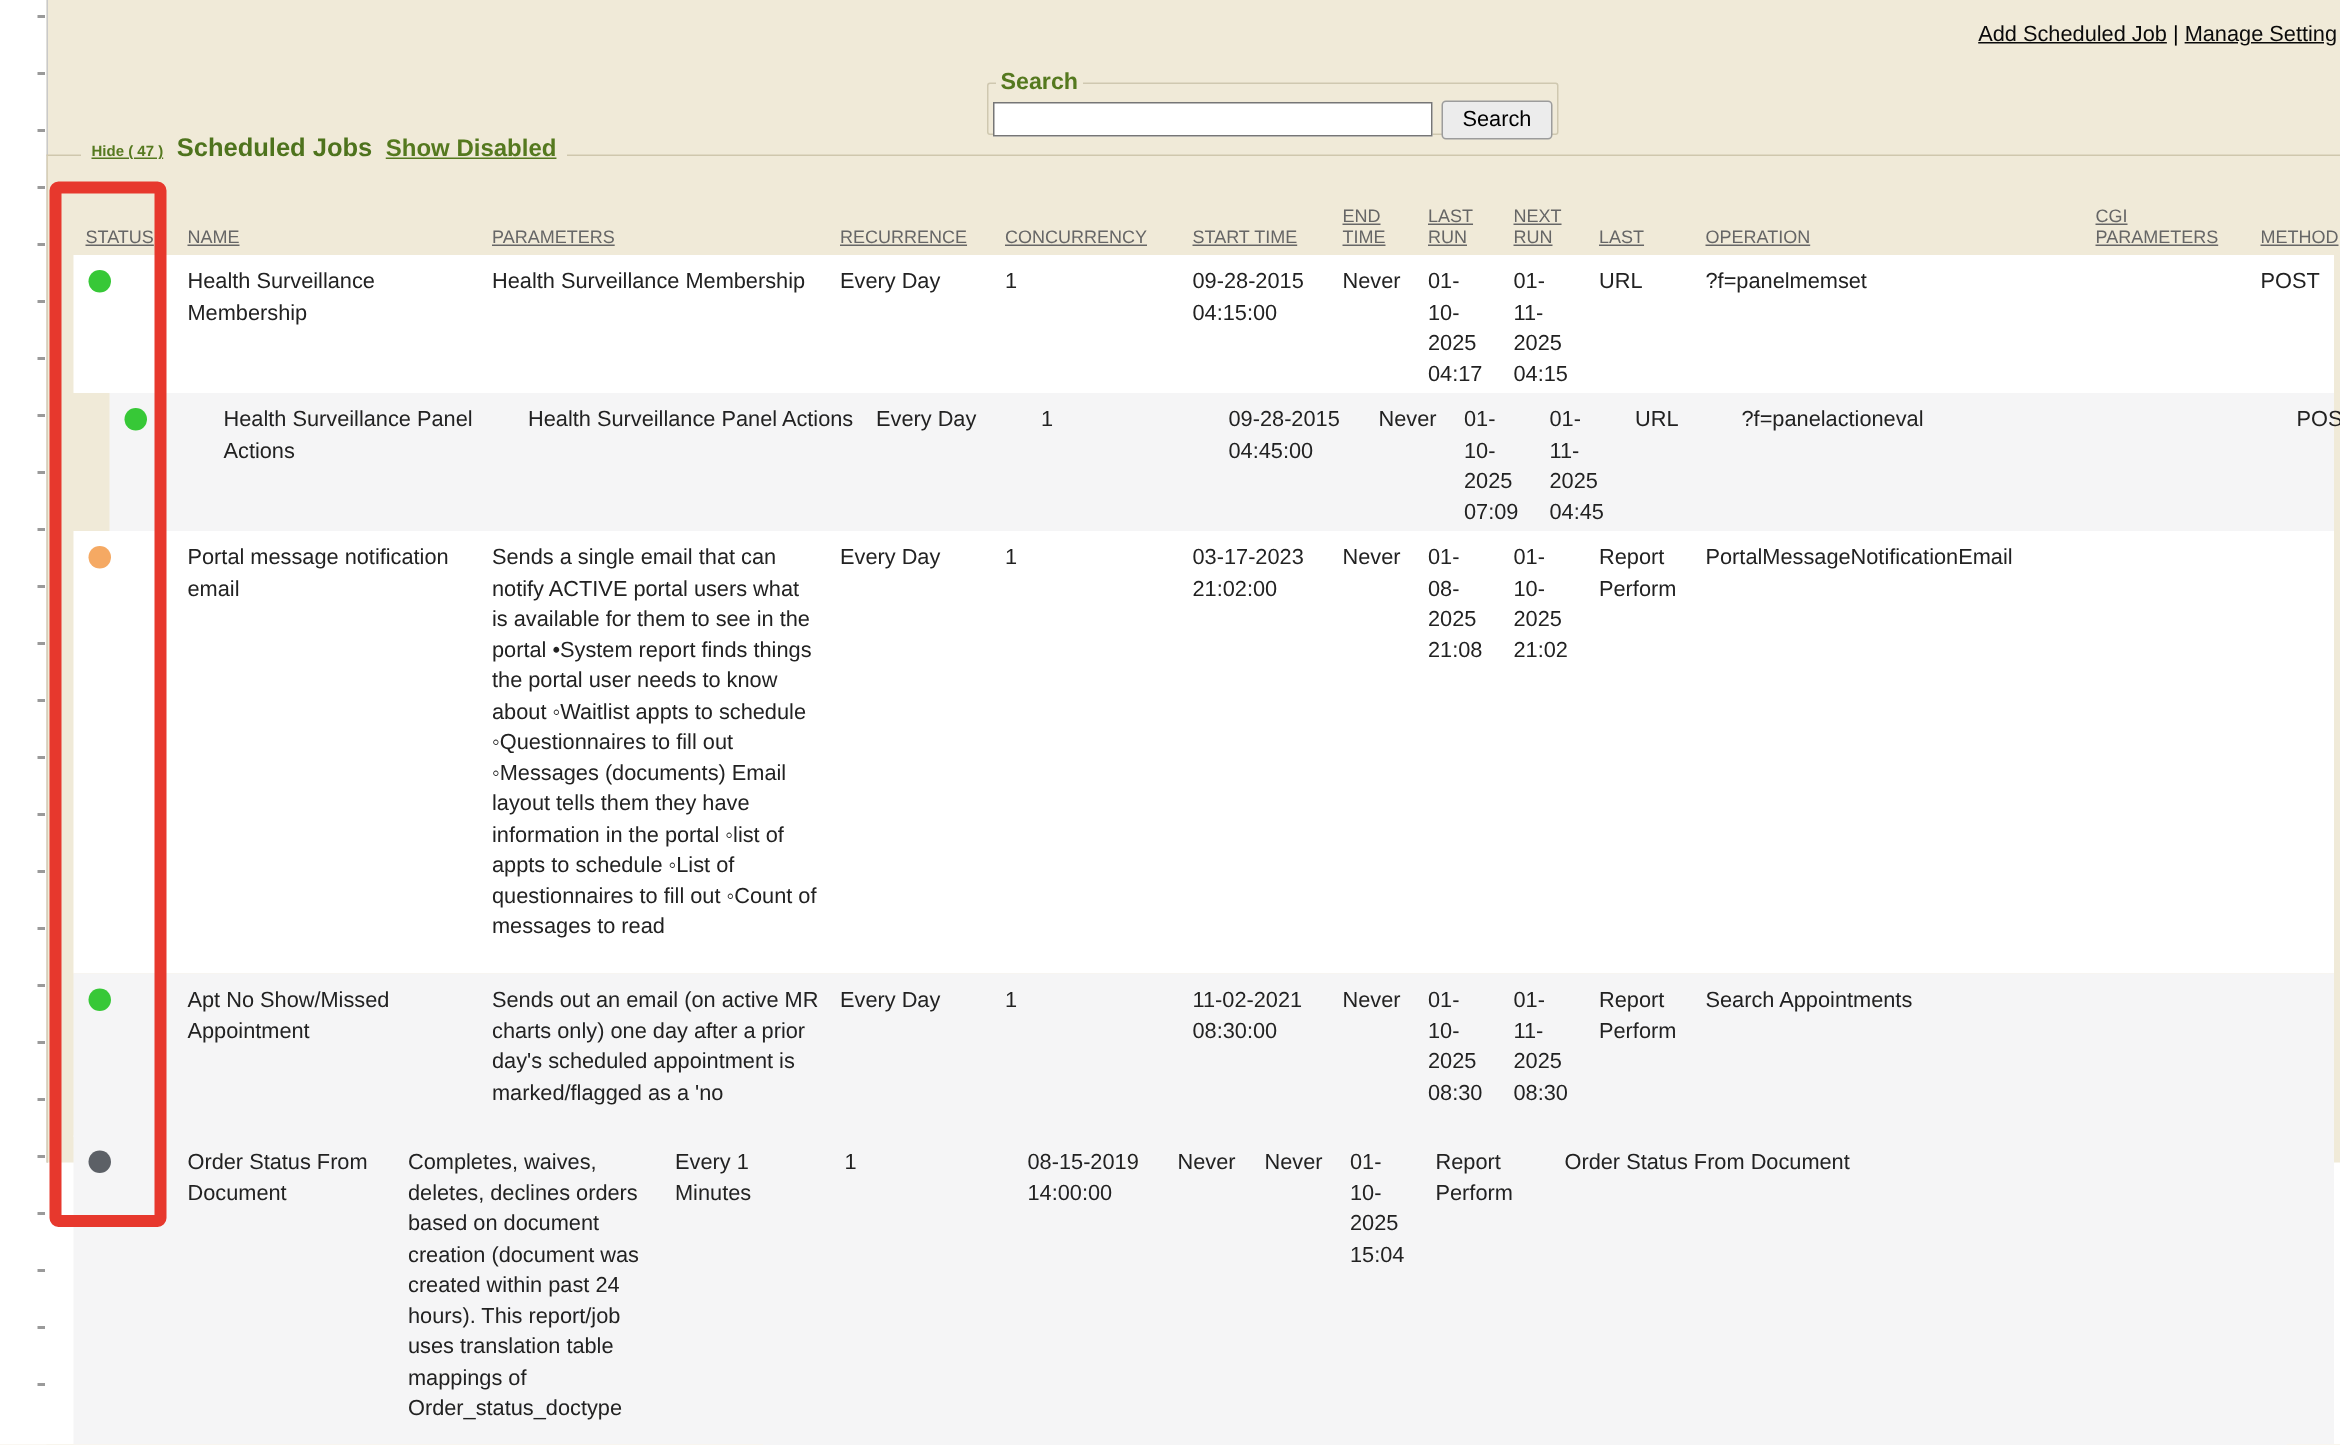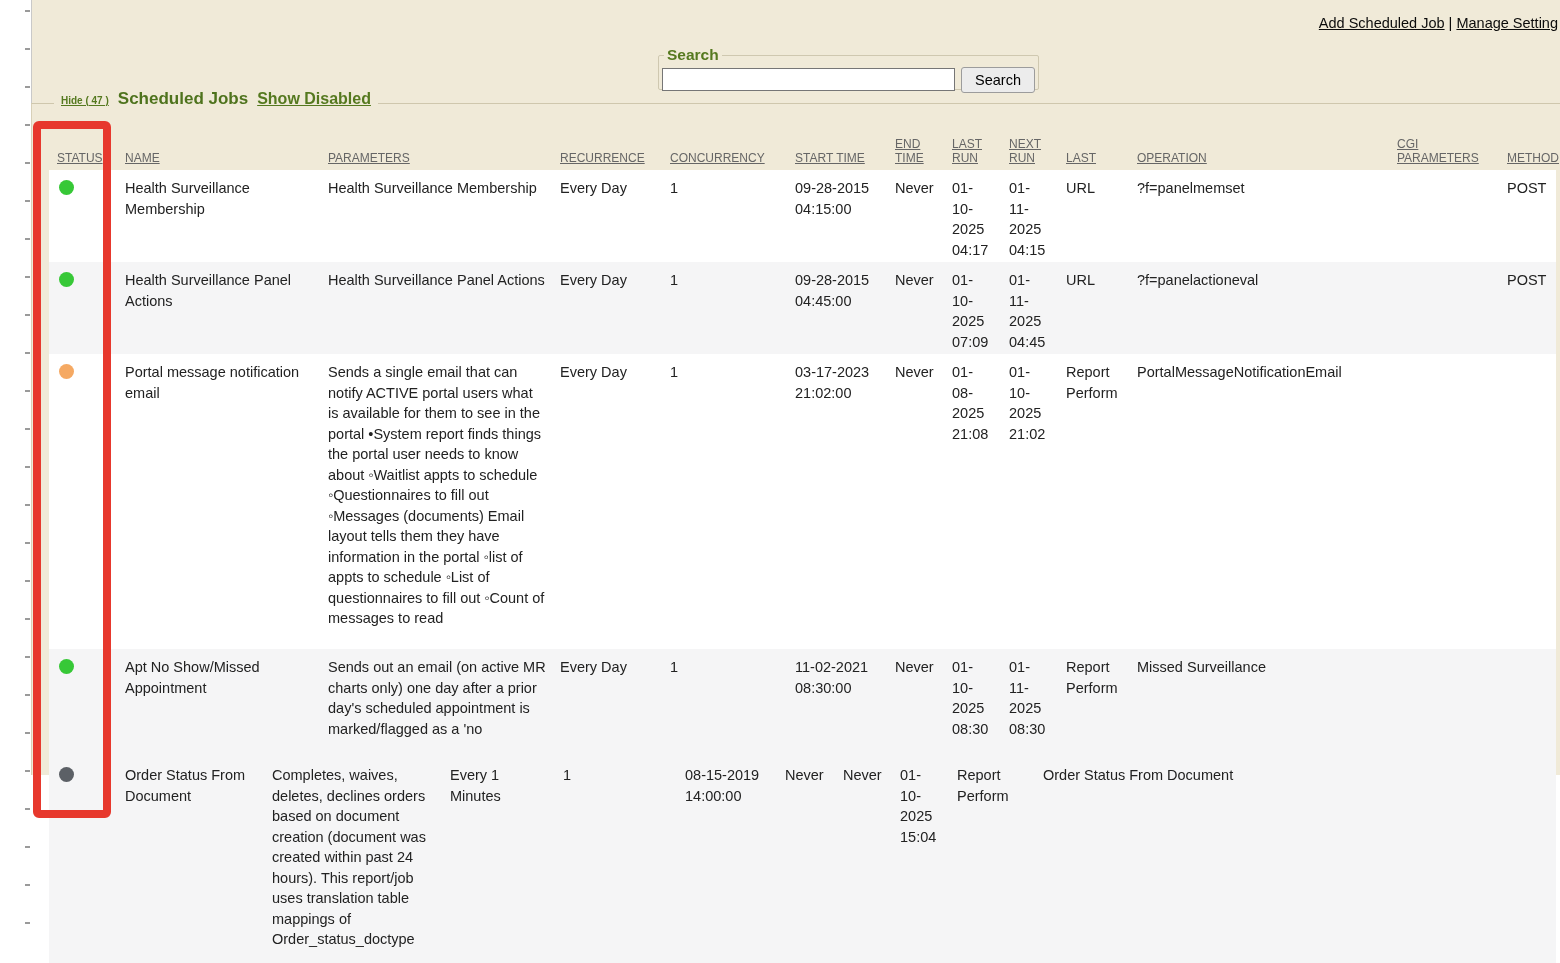--- a/index.html
+++ b/index.html
@@ -72,21 +72,21 @@
   .t1 .trow { grid-template-columns:68px 203px 232px 110px 125px 100px 57px 57px 57px 71px 260px 110px 57px; }
   .t2 .trow { grid-template-columns:68px 147px 178px 113px 122px 100px 58px 57px 57px 86px 521px; }
   .thead { align-items:end; min-height:46px; padding-bottom:5px; }
   .thead .hcell {
     font-size:12px; line-height:14px; color:#666; text-decoration:underline;
     padding-left:8px; padding-right:4px; cursor:pointer;
   }
   .cell { padding:8px 6px 2px 8px; }
   .cell.tight { padding-right:16px; }
   .t1 .trow:nth-child(2) { background:#ffffff; min-height:92px; }
-  .t1 .trow:nth-child(3) { background:#f5f5f6; min-height:91px; }
+  .t1 .trow:nth-child(3) { background:#f5f5f6; min-height:91px;margin-left:24px; }
   .t1 .trow:nth-child(4) { background:#ffffff; min-height:295px; }
   .t1 .trow:nth-child(5) { background:#f5f5f6; min-height:109px; }
   .dotcell { padding:10px 0 0 10px; }
   .status-dot { display:block; width:15px; height:15px; border-radius:50%; }
 
   
   .annotation-box {
     position:absolute; left:33px; top:121px; width:78px; height:697px;
     border:8px solid #e7382d; border-radius:6px; pointer-events:none; z-index:50;
   }
@@ -195,21 +195,21 @@
       </div>
       <div class="cell">Apt No Show/Missed Appointment</div>
       <div class="cell">Sends out an email (on active MR charts only) one day after a prior day's scheduled appointment is marked/flagged as a 'no</div>
       <div class="cell">Every Day</div>
       <div class="cell">1</div>
       <div class="cell">11-02-2021 08:30:00</div>
       <div class="cell">Never</div>
       <div class="cell tight">01-10-2025 08:30</div>
       <div class="cell tight">01-11-2025 08:30</div>
       <div class="cell">Report Perform</div>
-      <div class="cell">Missed Surveillance</div>
+      <div class="cell">Search Appointments</div>
       <div class="cell"></div>
       <div class="cell"></div>
     </div>
   </div>
 
 <div class="jobs-table t2" id="table2">
     <div class="trow">
       <div class="dotcell">
         <span class="status-dot" style="background: rgb(92, 96, 102);"></span>
       </div>

